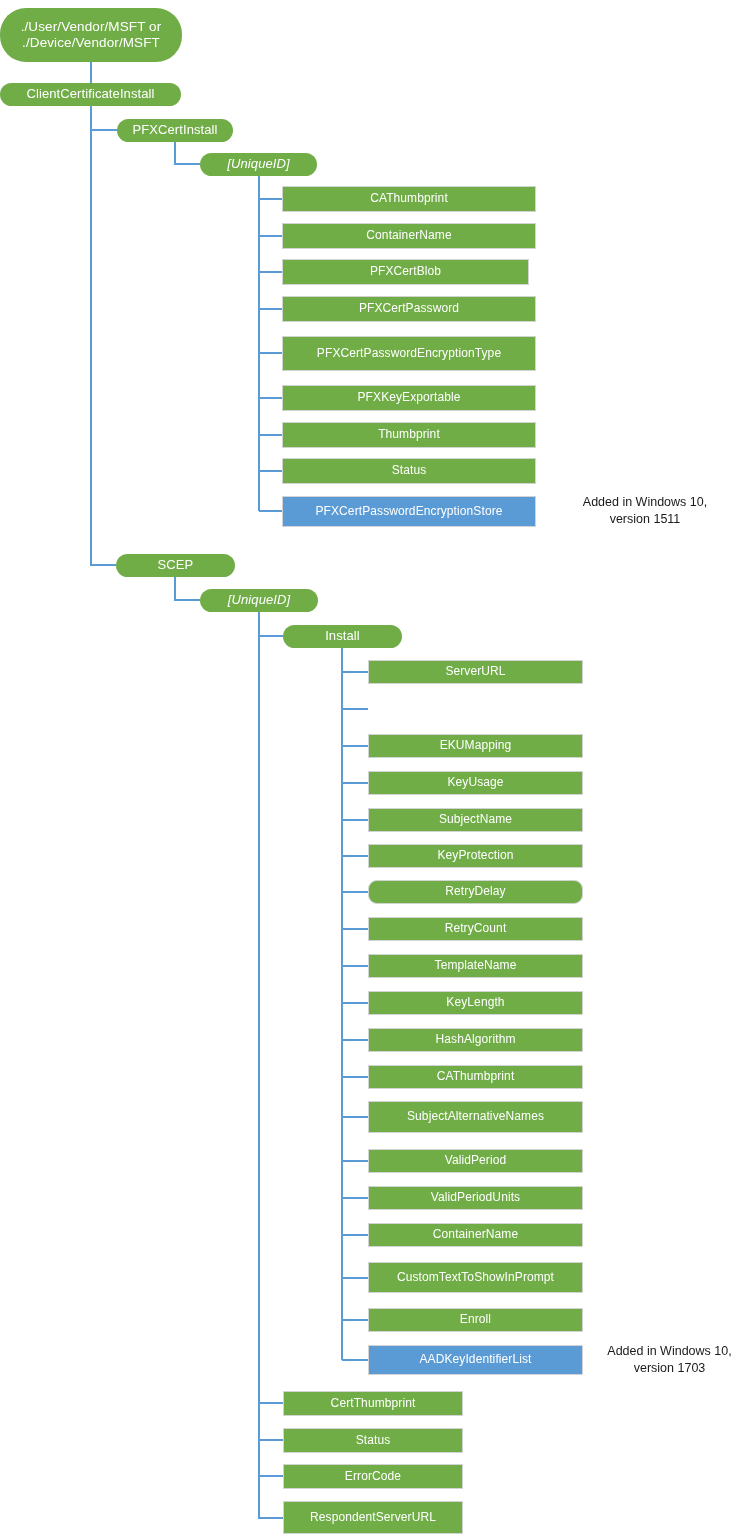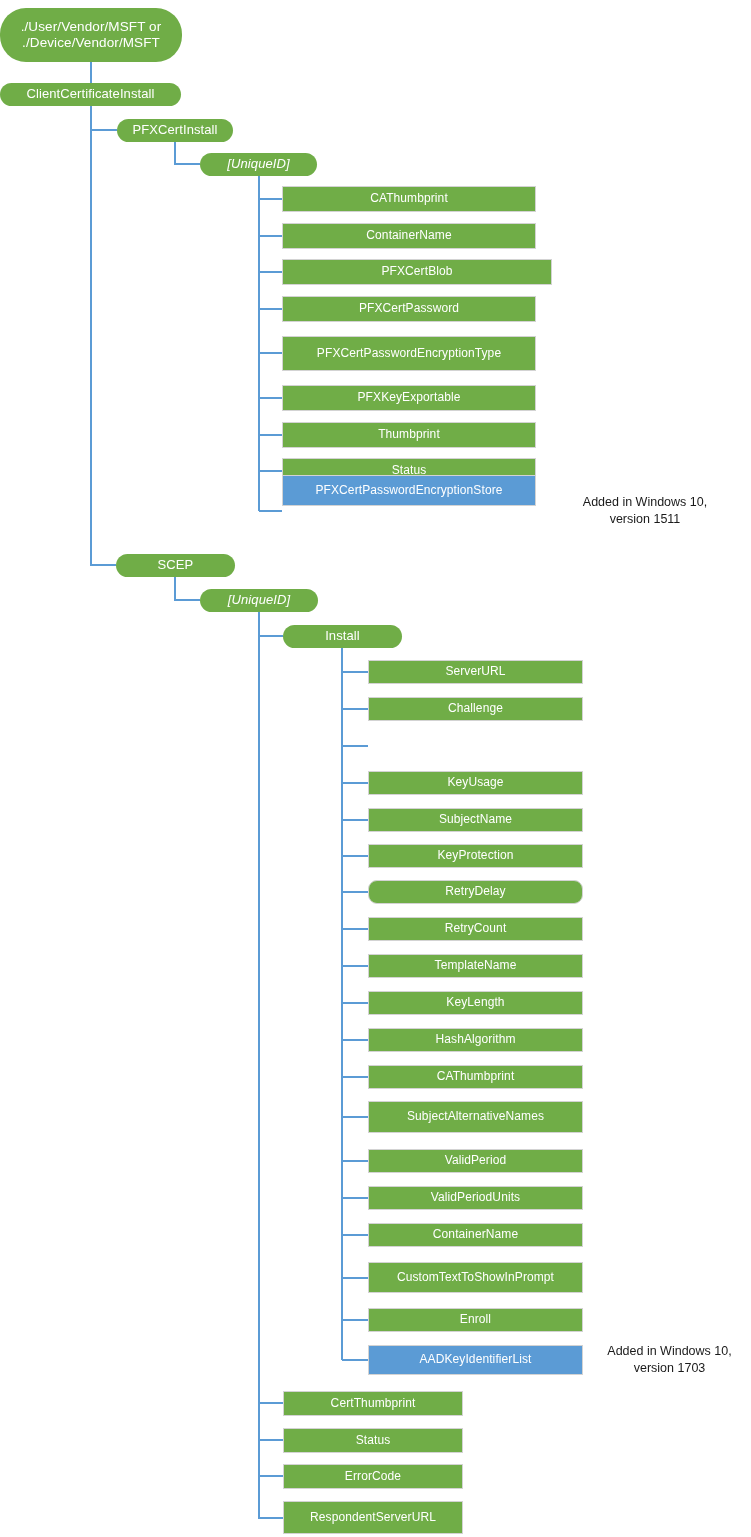--- a/index.html
+++ b/index.html
@@ -102,39 +102,39 @@
   <div class="node pill italic" style="left:200px;top:153px;width:117px;height:23px;">
     <span>[UniqueID]</span>
   </div>
 
   <div class="node leaf" style="left:282px;top:186px;width:254px;height:26px;">
     <span>CAThumbprint</span>
   </div>
   <div class="node leaf" style="left:282px;top:223px;width:254px;height:26px;">
     <span>ContainerName</span>
   </div>
-  <div class="node leaf" style="left:282px;top:259px;width:270px;height:26px;">
+  <div class="node leaf" style="left:282px;top:259px;width:247px;height:26px;">
     <span>PFXCertBlob</span>
   </div>
   <div class="node leaf" style="left:282px;top:296px;width:254px;height:26px;">
     <span>PFXCertPassword</span>
   </div>
   <div class="node leaf" style="left:282px;top:336px;width:254px;height:35px;">
     <span>PFXCertPasswordEncryptionType</span>
   </div>
   <div class="node leaf" style="left:282px;top:385px;width:254px;height:26px;">
     <span>PFXKeyExportable</span>
   </div>
   <div class="node leaf" style="left:282px;top:422px;width:254px;height:26px;">
     <span>Thumbprint</span>
   </div>
   <div class="node leaf" style="left:282px;top:458px;width:254px;height:26px;">
     <span>Status</span>
   </div>
-  <div class="node leaf blue" style="left:282px;top:475px;width:254px;height:31px;justify-content:center;">
+  <div class="node leaf blue" style="left:282px;top:496px;width:254px;height:31px;justify-content:center;">
     <span>PFXCertPasswordEncryptionStore</span>
   </div>
 
   <div class="note" style="left:545px;top:494px;width:200px;">
     <div>Added in Windows 10,</div>
     <div>version 1511</div>
   </div>
 
   <div class="node pill" style="left:116px;top:554px;width:119px;height:23px;">
     <span>SCEP</span>
@@ -144,22 +144,22 @@
     <span>[UniqueID]</span>
   </div>
 
   <div class="node pill" style="left:283px;top:625px;width:119px;height:23px;">
     <span>Install</span>
   </div>
 
   <div class="node leaf" style="left:368px;top:660px;width:215px;height:24px;">
     <span>ServerURL</span>
   </div>
-  <div class="node leaf" style="left:368px;top:697px;width:215px;height:24px;">
-    <span>Challenge</span>
+  <div class="node leaf" style="left:368px;top:734px;width:215px;height:24px;">
+    <span>EKUMapping</span>
   </div>
   <div class="node leaf" style="left:368px;top:771px;width:215px;height:24px;">
     <span>KeyUsage</span>
   </div>
   <div class="node leaf" style="left:368px;top:808px;width:215px;height:24px;">
     <span>SubjectName</span>
   </div>
   <div class="node leaf" style="left:368px;top:844px;width:215px;height:24px;">
     <span>KeyProtection</span>
   </div>

